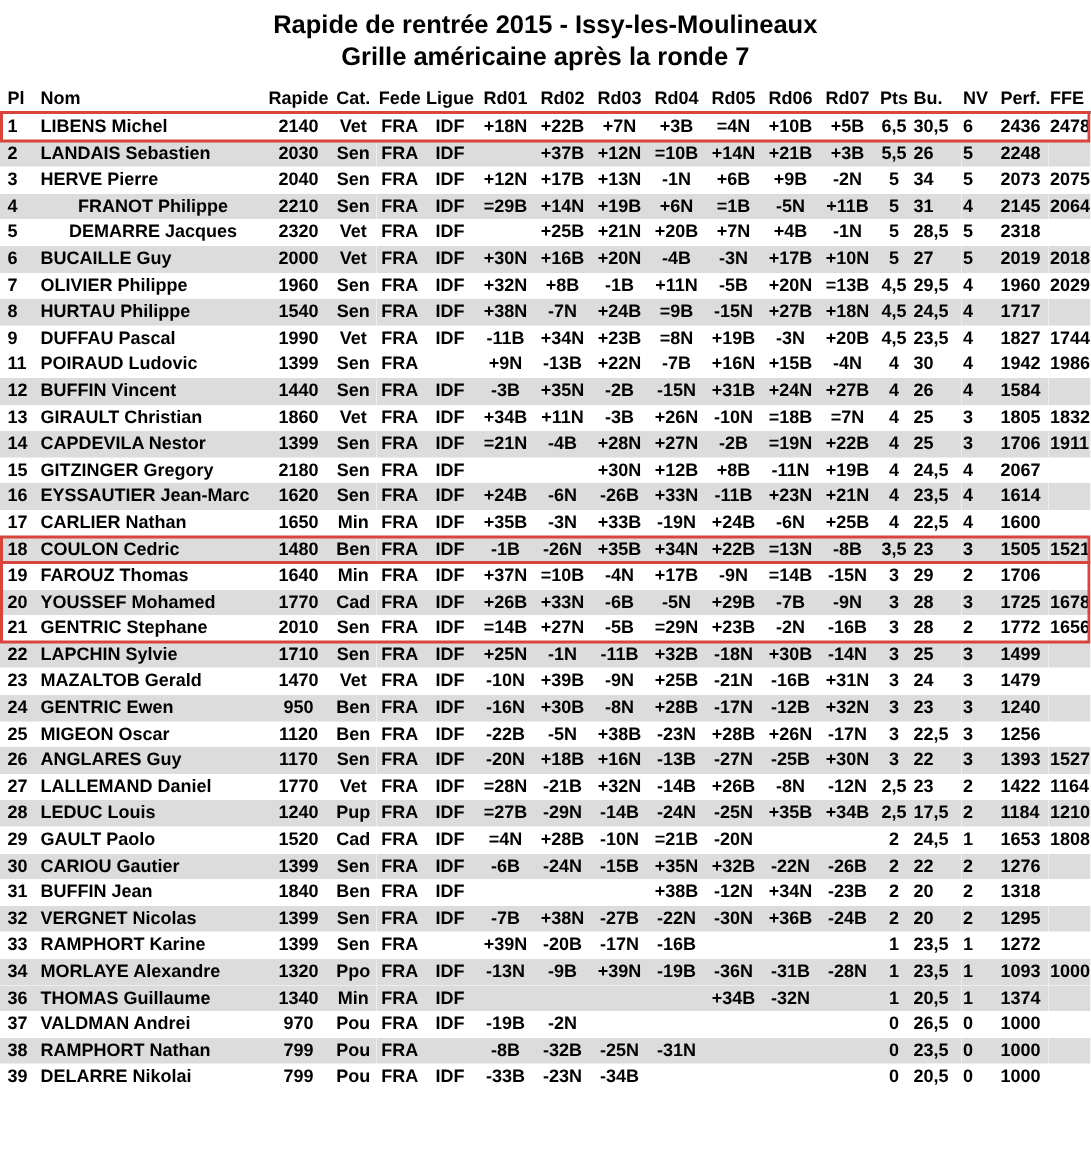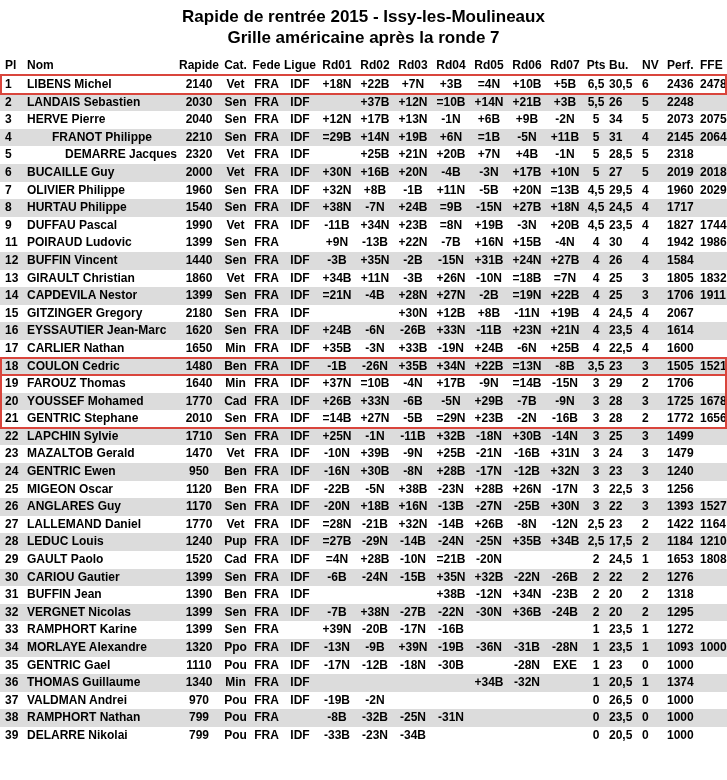--- a/index.html
+++ b/index.html
@@ -160,21 +160,21 @@
           <td class="rd06" style="text-align: center;">-5N</td>
           <td class="rd07" style="text-align: center;">+11B</td>
           <td class="pts" style="text-align: center;">5</td>
           <td class="bu" style="text-align: left;">31</td>
           <td class="nv" style="text-align: left;">4</td>
           <td class="perf" style="text-align: left;">2145</td>
           <td class="ffe" style="text-align: left;">2064</td>
         </tr>
         <tr>
           <td class="pl" style="text-align: left;">5</td>
-          <td class="nom" style="text-align: right;">DEMARRE Jacques</td>
+          <td class="nom" style="text-align: center;">DEMARRE Jacques</td>
           <td class="rapide" style="text-align: center;">2320</td>
           <td class="cat" style="text-align: center;">Vet</td>
           <td class="fede" style="text-align: center;">FRA</td>
           <td class="ligue" style="text-align: center;">IDF</td>
           <td class="rd01" style="text-align: center;"></td>
           <td class="rd02" style="text-align: center;">+25B</td>
           <td class="rd03" style="text-align: center;">+21N</td>
           <td class="rd04" style="text-align: center;">+20B</td>
           <td class="rd05" style="text-align: center;">+7N</td>
           <td class="rd06" style="text-align: center;">+4B</td>
@@ -661,21 +661,21 @@
           <td class="rd07" style="text-align: center;">-26B</td>
           <td class="pts" style="text-align: center;">2</td>
           <td class="bu" style="text-align: left;">22</td>
           <td class="nv" style="text-align: left;">2</td>
           <td class="perf" style="text-align: left;">1276</td>
           <td class="ffe" style="text-align: left;"></td>
         </tr>
         <tr>
           <td class="pl" style="text-align: left;">31</td>
           <td class="nom" style="text-align: left;">BUFFIN Jean</td>
-          <td class="rapide" style="text-align: center;">1390</td>
+          <td class="rapide" style="text-align: center;">1840</td>
           <td class="cat" style="text-align: center;">Ben</td>
           <td class="fede" style="text-align: center;">FRA</td>
           <td class="ligue" style="text-align: center;">IDF</td>
           <td class="rd01" style="text-align: center;"></td>
           <td class="rd02" style="text-align: center;"></td>
           <td class="rd03" style="text-align: center;"></td>
           <td class="rd04" style="text-align: center;">+38B</td>
           <td class="rd05" style="text-align: center;">-12N</td>
           <td class="rd06" style="text-align: center;">+34N</td>
           <td class="rd07" style="text-align: center;">-23B</td>
@@ -738,40 +738,20 @@
           <td class="rd04" style="text-align: center;">-19B</td>
           <td class="rd05" style="text-align: center;">-36N</td>
           <td class="rd06" style="text-align: center;">-31B</td>
           <td class="rd07" style="text-align: center;">-28N</td>
           <td class="pts" style="text-align: center;">1</td>
           <td class="bu" style="text-align: left;">23,5</td>
           <td class="nv" style="text-align: left;">1</td>
           <td class="perf" style="text-align: left;">1093</td>
           <td class="ffe" style="text-align: left;">1000</td>
         </tr>
-        <tr>
-          <td class="pl" style="text-align: left;">35</td>
-          <td class="nom" style="text-align: left;">GENTRIC Gael</td>
-          <td class="rapide" style="text-align: center;">1110</td>
-          <td class="cat" style="text-align: center;">Pou</td>
-          <td class="fede" style="text-align: center;">FRA</td>
-          <td class="ligue" style="text-align: center;">IDF</td>
-          <td class="rd01" style="text-align: center;">-17N</td>
-          <td class="rd02" style="text-align: center;">-12B</td>
-          <td class="rd03" style="text-align: center;">-18N</td>
-          <td class="rd04" style="text-align: center;">-30B</td>
-          <td class="rd05" style="text-align: center;"></td>
-          <td class="rd06" style="text-align: center;">-28N</td>
-          <td class="rd07" style="text-align: center;">EXE</td>
-          <td class="pts" style="text-align: center;">1</td>
-          <td class="bu" style="text-align: left;">23</td>
-          <td class="nv" style="text-align: left;">0</td>
-          <td class="perf" style="text-align: left;">1000</td>
-          <td class="ffe" style="text-align: left;"></td>
-        </tr>
         <tr style="background: rgb(220, 220, 220);">
           <td class="pl" style="text-align: left;">36</td>
           <td class="nom" style="text-align: left;">THOMAS Guillaume</td>
           <td class="rapide" style="text-align: center;">1340</td>
           <td class="cat" style="text-align: center;">Min</td>
           <td class="fede" style="text-align: center;">FRA</td>
           <td class="ligue" style="text-align: center;">IDF</td>
           <td class="rd01" style="text-align: center;"></td>
           <td class="rd02" style="text-align: center;"></td>
           <td class="rd03" style="text-align: center;"></td>

